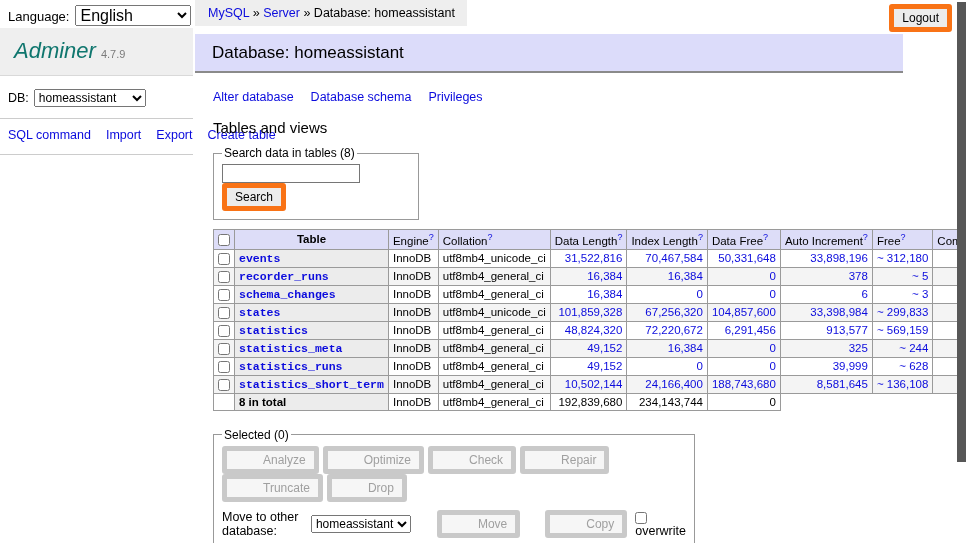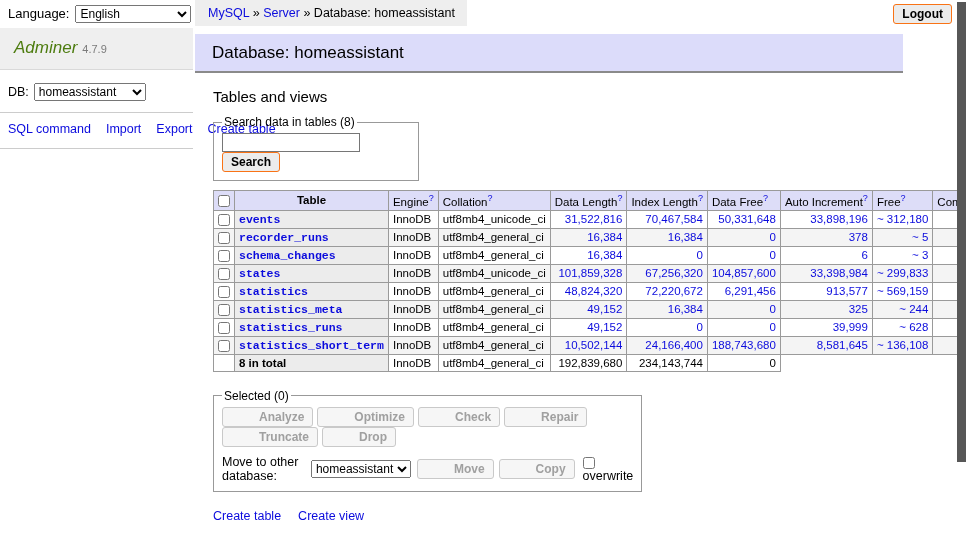--- a/index.html
+++ b/index.html
@@ -5,35 +5,35 @@
   * { box-sizing: border-box; margin: 0; padding: 0; }
   html, body {
     width: 966px; height: 543px; background: #fff;
     font-family: "Liberation Sans", "DejaVu Sans", sans-serif;
     overflow: hidden; position: relative; color: #000;
   }
   a { color: #0b0bdd; text-decoration: none; cursor: pointer; }
 
   
   .lang-row { position: absolute; top: 5px; left: 8px; font-size: 13px; }
-  .lang-row select { width: 116px; font-size: 12px; margin-left: 6px; }
+  .lang-row select { width: 116px; font-size: 16px; margin-left: 6px; }
   .logout-btn { position: absolute; top: 4px; right: 14px; }
 
   
   .btn {
     font-family: inherit; font-size: 12px; padding: 2px 8px;
-    border: 1px solid #f97316; border-radius: 3px;
-    background: #ececec; color: #000; cursor: pointer; font-weight: bold;
+    border: 5px solid #f97316; border-radius: 3px;
+    background: #ececec; color: #000; cursor: pointer;
   }
   .btn:disabled { color: #a0a0a0; border-color: #c9c9c9; background: #f6f6f6; cursor: default; }
 
   
   .sidebar { position: absolute; top: 28px; left: 0; width: 193px; font-size: 12.5px; }
   .app-title { background: #efefef; border-bottom: 1px solid #d9d9d9; padding: 10px 0 11px 14px; }
-  .app-name { font-style: italic; font-size: 17px; color: #4d7c0f; }
+  .app-name { font-style: italic; font-size: 22px; color: #0f766e; }
   .app-version { font-size: 11px; color: #7b7b7b; margin-left: 5px; }
   .db-row { padding: 13px 8px 11px 8px; border-bottom: 1px solid #ccc; }
   .db-row select { width: 112px; font-size: 12px; margin-left: 5px; }
   .side-actions { padding: 9px 8px 11px 8px; border-bottom: 1px solid #ccc; line-height: 15px; }
   .side-actions a { margin-right: 15px; white-space: nowrap; }
   .table-links { padding: 9px 8px 10px 8px; border-bottom: 1px solid #ccc; }
   .table-links a { display: block; font-size: 12px; line-height: 12.7px; }
 
   
   .main { position: absolute; left: 195px; top: 0; width: 708px; }
@@ -70,21 +70,21 @@
   td.num { text-align: right; }
   td.num a { color: #0b0bdd; }
   tfoot th.c-name { background: #ececec; text-align: left; font-weight: bold; }
   tfoot td.numb { text-align: right; }
   input[type=checkbox] { width: 12px; height: 12px; vertical-align: middle; }
 
   .sel-fs { margin-top: 17px; width: 417px; font-size: 12.5px; }
   .sel-fs .btn { margin-right: 4px; padding-left: 36px; }
   .sel-fs .row2 { margin-top: 8px; display: flex; align-items: center; }
   .sel-fs .row2 select { width: 128px; font-size: 12px; margin: 0 6px; }
-  .sel-fs .row2 .btn { margin-right: 5px; }
+  .sel-fs .row2 .btn { margin-right: 5px; margin-left: 20px; }
   .overwrite-wrap { margin-left: 3px; }
 
   .create-links { margin-top: 17px; }
 
   
   .scrollbar { position: absolute; right: 0; top: 0; width: 9px; height: 543px; background: #fff; }
   .scroll-thumb { position: absolute; top: 2px; left: 0; width: 9px; height: 460px; background: #575757; }
 </style>
 </head>
 <body>
@@ -101,20 +101,21 @@
   <div class="db-row">
     <span>DB:</span><select><option>homeassistant</option></select>
   </div>
   <div class="side-actions"><a>SQL command</a><a>Import</a><a>Export</a><a>Create table</a></div>
 </div>
 
 <div class="main">
   <div class="breadcrumb"><a>MySQL</a><span class="bc-sep"> » </span><a>Server</a><span class="bc-sep"> » </span><span>Database: homeassistant</span></div>
   <h2 class="page-title">Database: homeassistant</h2>
   <div class="content">
+    <div class="link-row db-links"><a>Alter database</a><a>Database schema</a><a>Privileges</a></div>
     <h3>Tables and views</h3>
 
     <fieldset class="search-fs">
       <legend>Search data in tables (8)</legend>
       <input type="text" value="" style="">
       <button class="btn">Search</button>
     </fieldset>
 
     <table>
       <thead>

